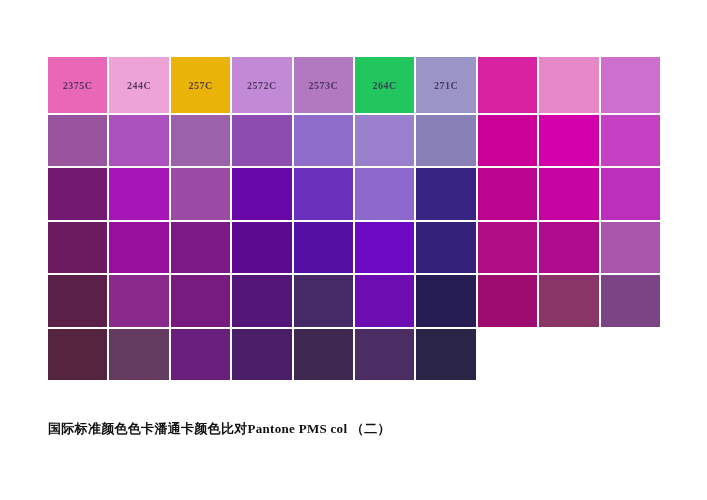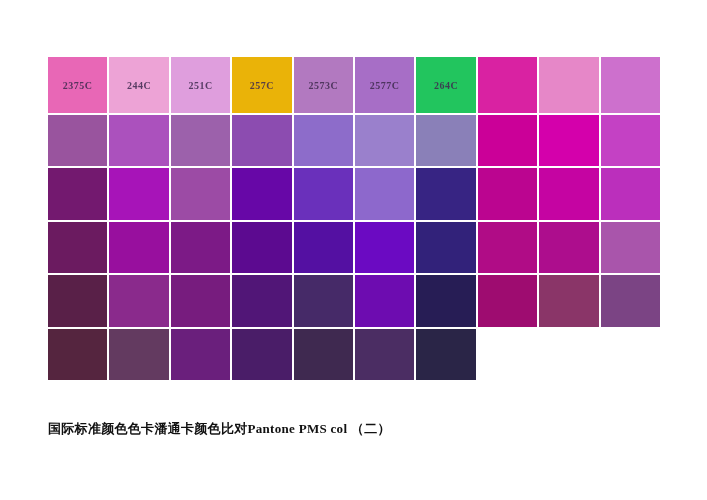--- a/index.html
+++ b/index.html
@@ -58,34 +58,34 @@
 <body>
 
 <div class="stage">
   <div class="color-grid">
       <div class="cell" style="background: rgb(232, 103, 182); text-align: center;">
         <span style="color: rgb(63, 43, 79);">2375C</span>
       </div>
       <div class="cell" style="background: rgb(237, 163, 214);">
         <span style="color: rgb(63, 43, 79);">244C</span>
       </div>
-      <div class="cell" style="background: rgb(223, 158, 221);">
-        <span style="color: rgb(63, 43, 79);">251C</span>
-      </div>
       <div class="cell" style="background: #eab308;">
         <span style="color: rgb(63, 43, 79);">257C</span>
+      </div>
+      <div class="cell" style="background: rgb(194, 138, 214);">
+        <span style="color: rgb(63, 43, 79);">2572C</span>
       </div>
       <div class="cell" style="background: rgb(178, 121, 192);">
         <span style="color: rgb(63, 43, 79);">2573C</span>
       </div>
-      <div class="cell" style="background: rgb(167, 110, 198);">
-        <span style="color: rgb(63, 43, 79);">2577C</span>
-      </div>
       <div class="cell" style="background: #22c55e;">
         <span style="color: rgb(63, 43, 79);">264C</span>
+      </div>
+      <div class="cell" style="background: rgb(155, 148, 198);">
+        <span style="color: rgb(63, 43, 79);">271C</span>
       </div>
       <div class="cell" style="background: rgb(217, 34, 162);"></div>
       <div class="cell" style="background: rgb(230, 135, 200);"></div>
       <div class="cell" style="background: rgb(205, 112, 205);"></div>
       <div class="cell" style="background: rgb(153, 84, 158);"></div>
       <div class="cell" style="background: rgb(171, 81, 189);"></div>
       <div class="cell" style="background: rgb(156, 97, 171);"></div>
       <div class="cell" style="background: rgb(140, 76, 176);"></div>
       <div class="cell" style="background: rgb(141, 108, 202);"></div>
       <div class="cell" style="background: rgb(154, 128, 204);"></div>

